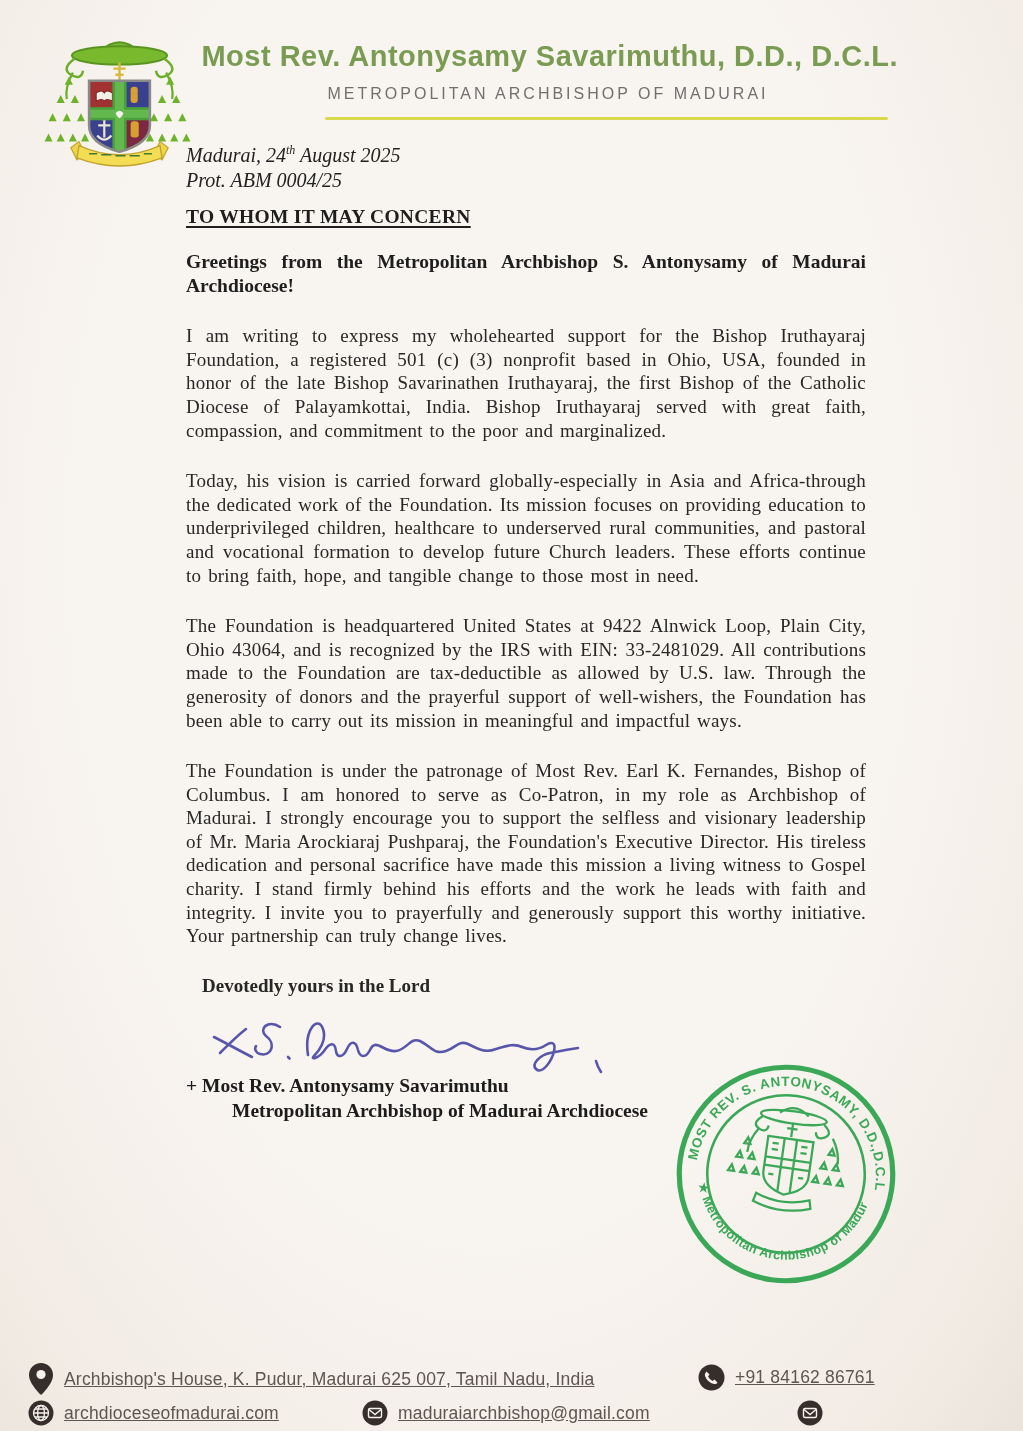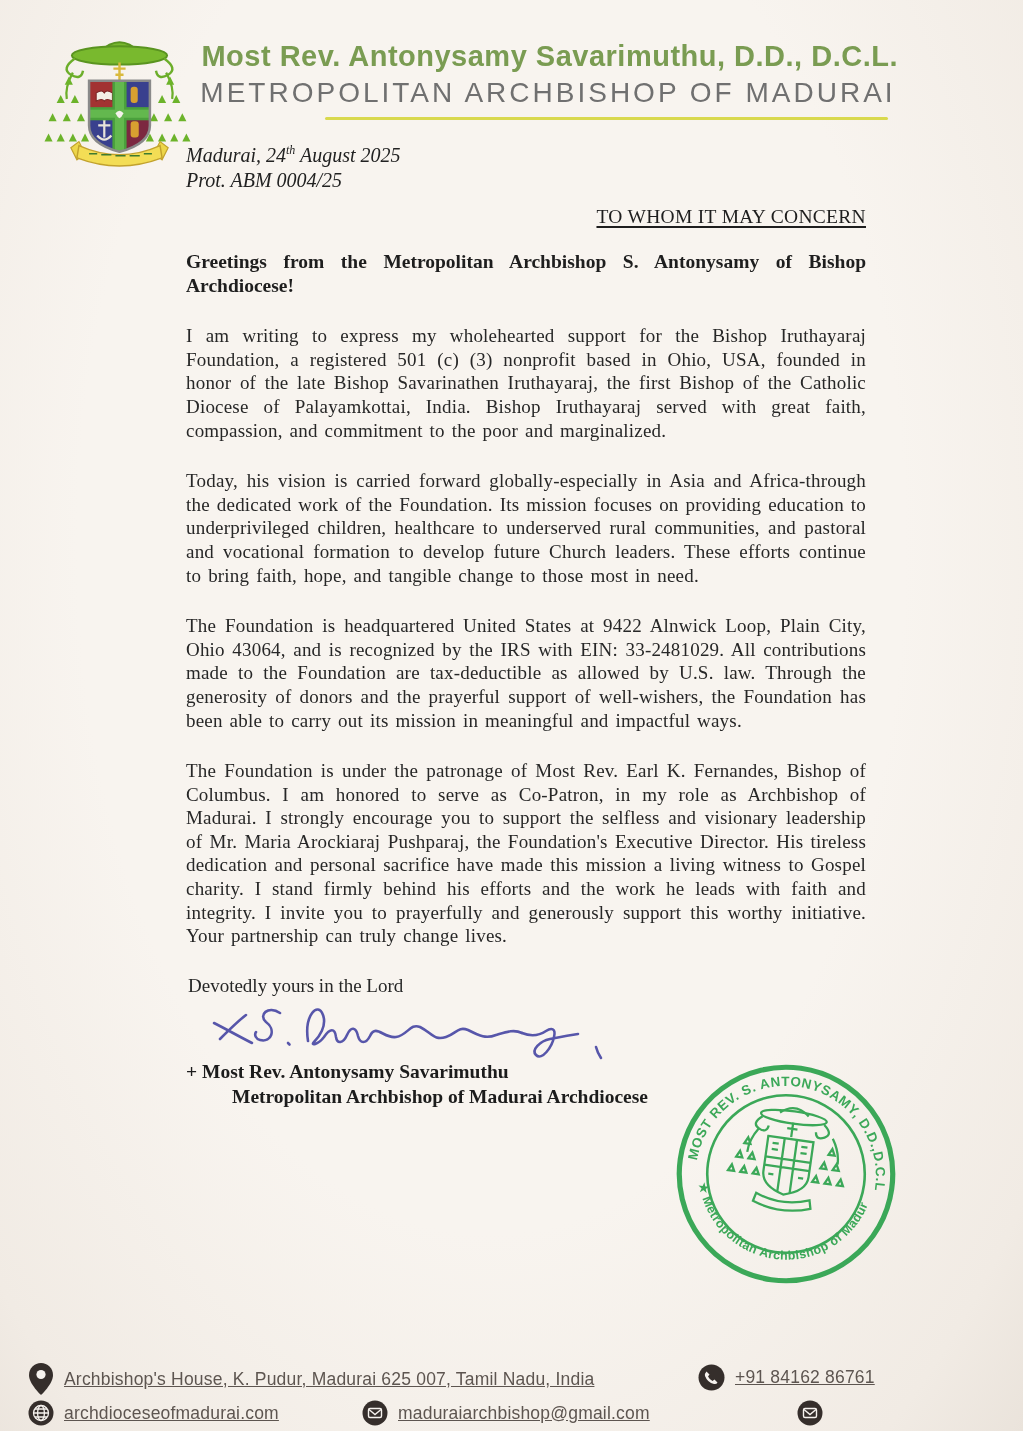--- a/index.html
+++ b/index.html
@@ -9,40 +9,40 @@
     font-family:"Liberation Serif", serif;color:#272727;
   }
   
   .logo{position:absolute;left:36px;top:22px;width:168px;height:150px;}
   .hdr{position:absolute;left:198px;top:40px;width:700px;text-align:center;}
   .hdr-name{
     font-family:"Liberation Sans", sans-serif;font-weight:bold;font-size:29px;
     color:#7a9c52;letter-spacing:0.5px;text-align:right;
   }
   .hdr-sub{
-    margin-top:4px;font-family:"Liberation Sans", sans-serif;font-size:28px;
+    margin-top:12px;font-family:"Liberation Sans", sans-serif;font-size:16px;
     color:#707070;letter-spacing:3px;
   }
   .hdr-rule{position:absolute;left:325px;top:117px;width:563px;height:3px;background:#d9d94e;border-radius:2px;}
   
   .meta{position:absolute;left:186px;top:138px;font-size:20px;line-height:25px;color:#222;font-style:italic;}
   .meta sup{font-size:12px;}
   
   .body-flow{position:absolute;left:186px;top:206px;width:680px;}
   .subject{
-    text-align:right;font-weight:normal;font-size:19.5px;letter-spacing:0.3px;
+    text-align:left;font-weight:bold;font-size:19.5px;letter-spacing:0.3px;
     text-decoration:underline;text-decoration-thickness:2px;text-underline-offset:3px;
     margin:0 0 22px 0;color:#1e1e1e;
   }
   .greet{font-weight:bold;font-size:19.5px;line-height:23.6px;text-align:justify;margin:0 0 27px 0;color:#1e1e1e;}
   .para{
     font-size:19px;line-height:23.6px;text-align:justify;text-justify:inter-word;
     word-spacing:2px;letter-spacing:0.2px;margin:0 0 27px 0;
   }
-  .valediction{font-size:19px;margin:2px;}
+  .valediction{font-size:19px;margin:16px;font-weight:bold;}
   .sig-svg{display:block;margin:2px 0 0 10px;}
   .sig-name{font-weight:bold;font-size:19.5px;line-height:25px;margin-top:-6px;color:#1c1c1c;}
   .sig-title{font-weight:bold;font-size:19.5px;line-height:25px;color:#1c1c1c;margin-left:46px;}
   
   .seal{position:absolute;left:672px;top:1060px;width:228px;height:228px;opacity:0.92;}
   
   .footer-item{
     position:absolute;display:flex;align-items:center;gap:10px;
     font-family:"Liberation Sans", sans-serif;font-size:17.5px;color:#5d5550;letter-spacing:0.2px;text-decoration:underline;
   }
@@ -133,21 +133,21 @@
   </div>
   <div class="hdr-rule"></div>
 
   <div class="meta">
     <div><span>Madurai, 24</span><sup>th</sup><span> August 2025</span></div>
     <div>Prot. ABM 0004/25</div>
   </div>
 
   <div class="body-flow">
     <p class="subject">TO WHOM IT MAY CONCERN</p>
-    <p class="greet">Greetings from the  Metropolitan Archbishop S. Antonysamy of Bishop Archdiocese!</p>
+    <p class="greet">Greetings from the  Metropolitan Archbishop S. Antonysamy of Madurai Archdiocese!</p>
     <p class="para">I am writing to express my wholehearted support for the Bishop Iruthayaraj Foundation, a registered 501 (c) (3) nonprofit based in Ohio, USA, founded in honor of the late Bishop Savarinathen Iruthayaraj, the first Bishop of the Catholic Diocese of Palayamkottai, India. Bishop Iruthayaraj served with great faith, compassion, and commitment to the poor and marginalized.</p>
     <p class="para">Today, his vision is carried forward globally-especially in Asia and Africa-through the dedicated work of the Foundation. Its mission focuses on providing education to underprivileged children, healthcare to underserved rural communities, and pastoral and vocational formation to develop future Church leaders. These efforts continue to bring faith, hope, and tangible change to those most in need.</p>
     <p class="para">The Foundation is headquartered United States at 9422 Alnwick Loop, Plain City, Ohio 43064, and is recognized by the IRS with EIN: 33-2481029. All contributions made to the Foundation are tax-deductible as allowed by U.S. law. Through the generosity of donors and the prayerful support of well-wishers, the Foundation has been able to carry out its mission in meaningful and impactful ways.</p>
     <p class="para">The Foundation is under the patronage of Most Rev. Earl K. Fernandes, Bishop of Columbus. I am honored to serve as Co-Patron, in my role as Archbishop of Madurai. I strongly encourage you to support the selfless and visionary leadership of Mr. Maria Arockiaraj Pushparaj, the Foundation's Executive Director. His tireless dedication and personal sacrifice have made this mission a living witness to Gospel charity. I stand firmly behind his efforts and the work he leads with faith and integrity. I invite you to prayerfully and generously support this worthy initiative. Your partnership can truly change lives.</p>
 
     <p class="valediction">Devotedly yours in the Lord</p>
 
     <svg class="sig-svg" width="440" height="66" viewBox="0 0 440 66">
       <g fill="none" stroke="#4a49a5" stroke-width="2.6" stroke-linecap="round" opacity="0.92">
         <path d="M24,40 C32,32 42,22 50,16"></path>

